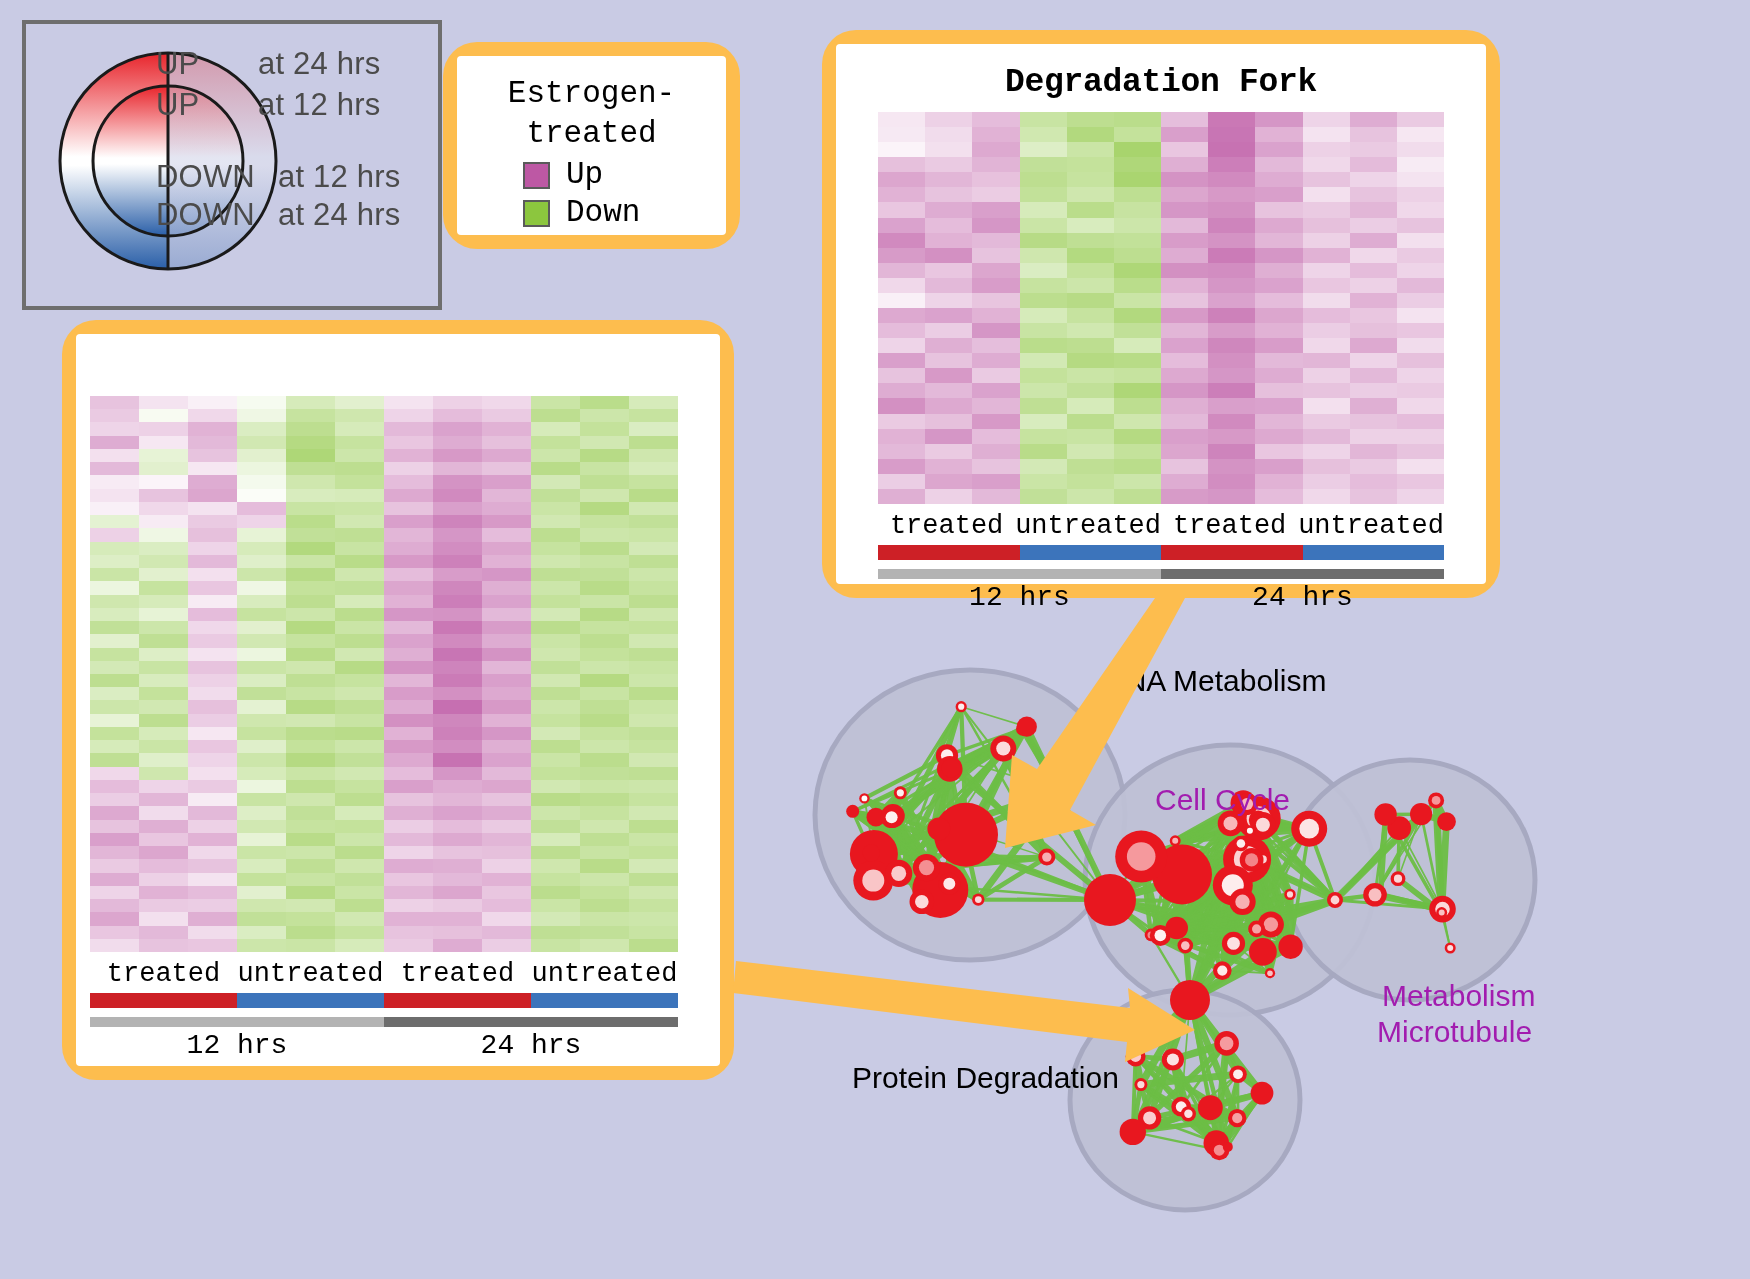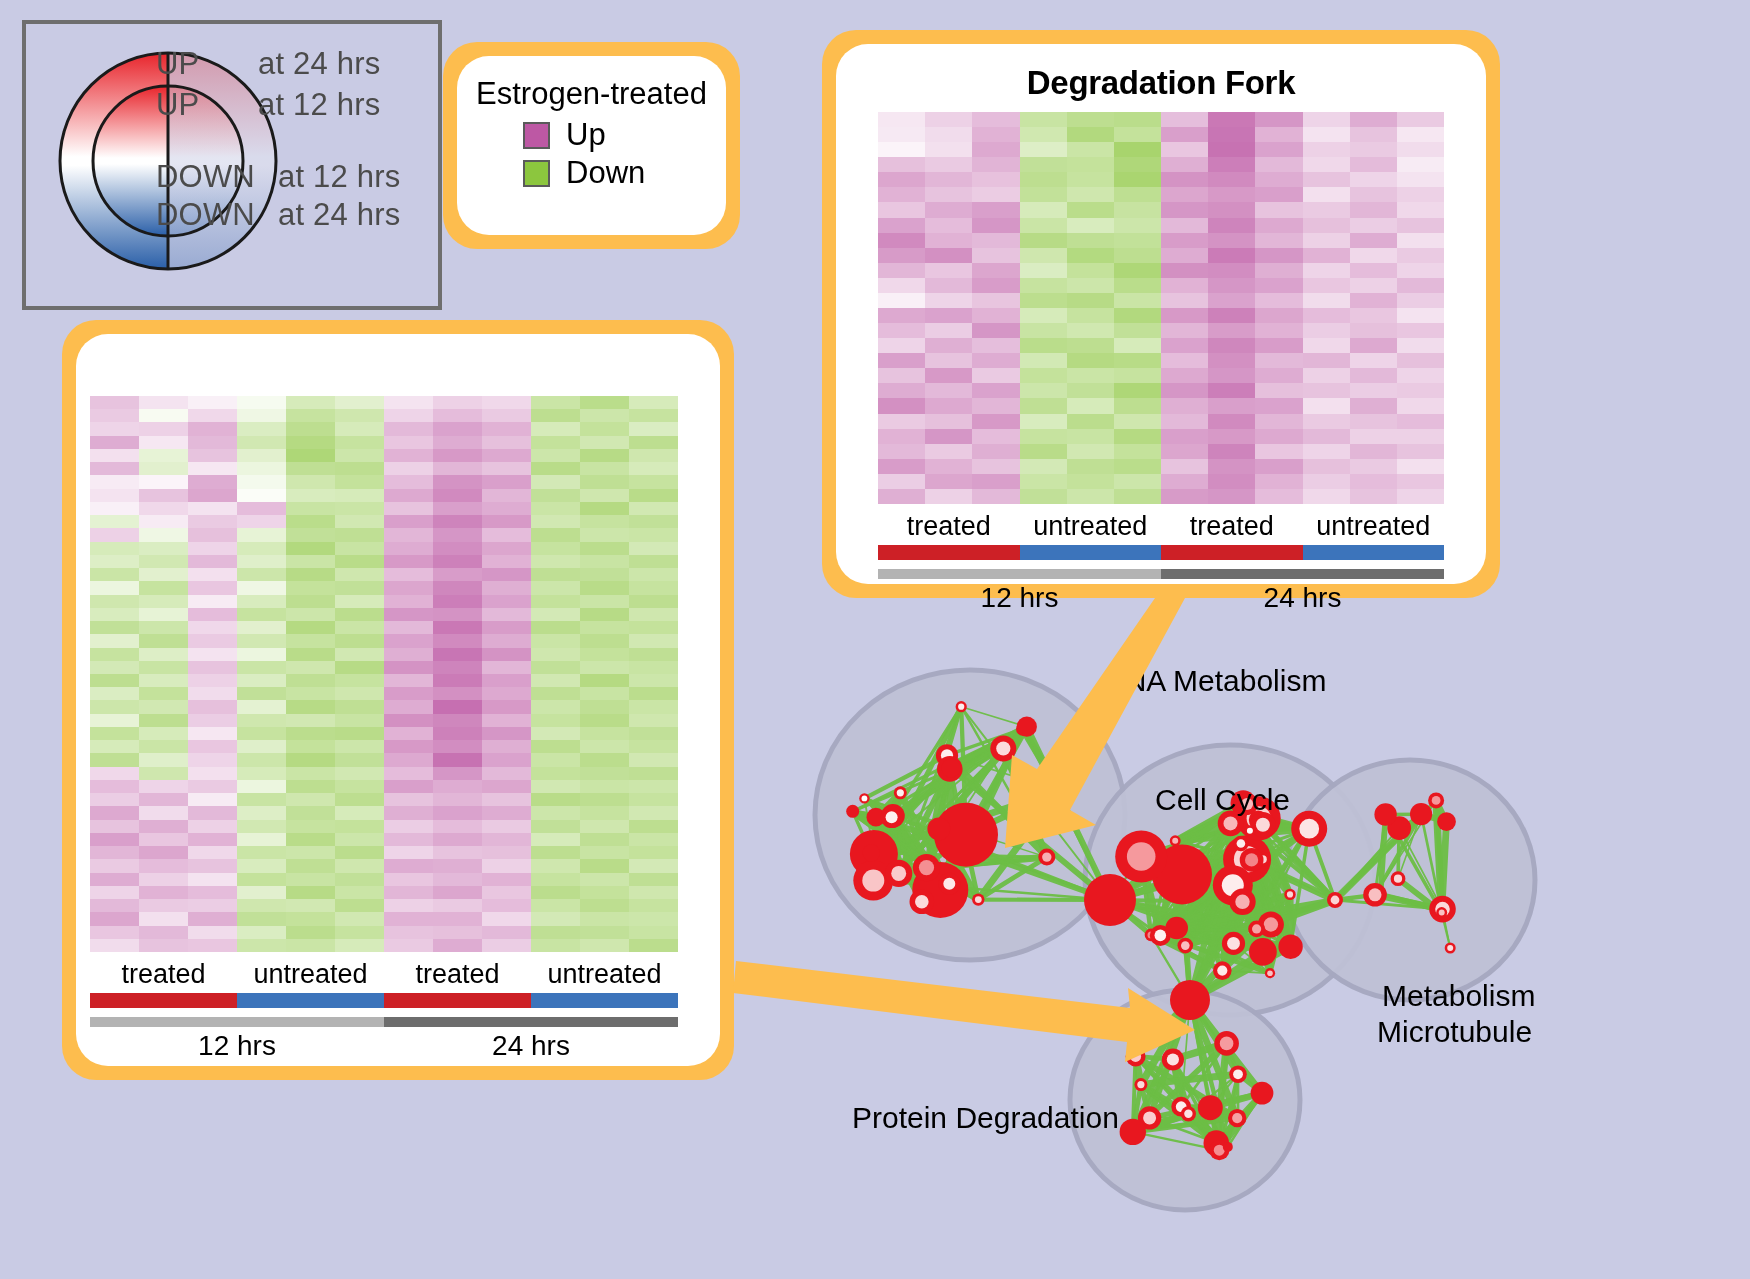--- a/index.html
+++ b/index.html
@@ -25,22 +25,22 @@
     position:absolute;left:0;top:228px;width:100%;text-align:center;
     color:#4b4b4b;font-size:30px;line-height:38px;
   }
 
   
   .opanel{
     position:absolute;background:#fdbd4e;border-radius:34px;
     box-sizing:border-box;padding:14px;
   }
   .opanel > .inner{
-    width:100%;height:100%;background:#ffffff;border-radius:32px;
-    position:relative;box-sizing:border-box;
+    width:100%;height:100%;background:#ffffff;border-radius:4px;
+    position:relative;box-sizing:border-box;font-family:Liberation Mono, monospace;
   }
   #legend-panel{left:443px;top:42px;width:297px;height:207px;}
   #legend-panel .inner{padding:18px 0 0 0;}
   #apc-panel{left:62px;top:320px;width:672px;height:760px;}
   #rep-panel{left:822px;top:30px;width:678px;height:568px;}
 
   .ptitle{
     text-align:center;font-size:33px;font-weight:bold;color:#000;
     letter-spacing:-.3px;
   }
@@ -67,21 +67,21 @@
   .annot .trbar > i{flex:1;display:block;}
   .annot .tmbar{display:flex;height:10px;margin-top:9px;}
   .annot .tmbar > i{flex:1;display:block;}
   .annot .times{display:flex;margin-top:2px;}
   .annot .times > span{flex:1;text-align:center;font-size:28px;color:#000;line-height:34px;}
 
   
   #network{position:absolute;left:760px;top:600px;width:990px;height:679px;}
   .netlabel{position:absolute;white-space:nowrap;font-size:30px;line-height:36px;}
   .netlabel.dark{color:#000;}
-  .netlabel.gray{color:#000000;}
+  .netlabel.gray{color:#a21caf;}
 </style>
 </head>
 <body>
 
 <div class="stage">
 
   <div id="wheel-legend">
     <div id="wheel-wrap">
       <svg width="230" height="230" viewBox="0 0 230 230">
         <defs>
@@ -1567,21 +1567,21 @@
         <circle cx="350.0" cy="300.0" r="26.0" fill="#e8171f"></circle>
         <circle cx="575.0" cy="300.0" r="8.0" fill="#e8171f"></circle>
         <circle cx="575.0" cy="300.0" r="4.4" fill="rgb(251,211,213)"></circle>
         <circle cx="430.0" cy="400.0" r="20.0" fill="#e8171f"></circle>
       </svg>
 
     <div class="netlabel dark" style="left:343px;top:63px;">DNA Metabolism</div>
     <div class="netlabel gray" style="left:395px;top:182px;">Cell Cycle</div>
     <div class="netlabel gray" style="left:622px;top:378px;">Metabolism</div>
     <div class="netlabel gray" style="left:617px;top:414px;">Microtubule</div>
-    <div class="netlabel dark" style="left:92px;top:500px;">Protein Degradation</div>
+    <div class="netlabel dark" style="left:92px;top:460px;">Protein Degradation</div>
   </div>
 
   <svg class="stage" style="pointer-events:none;">
 
     <g>
       <path d="M1155 598 L1185 598 L1070 810 L1096 825 L1005 848 L1012 755 L1037 769 Z" fill="#fdbd4e"></path>
     </g>
 
     <g>
       <path d="M736 961 L1130 1008 L1128 988 L1195 1030 L1125 1062 L1127 1042 L733 993 Z" fill="#fdbd4e"></path>

